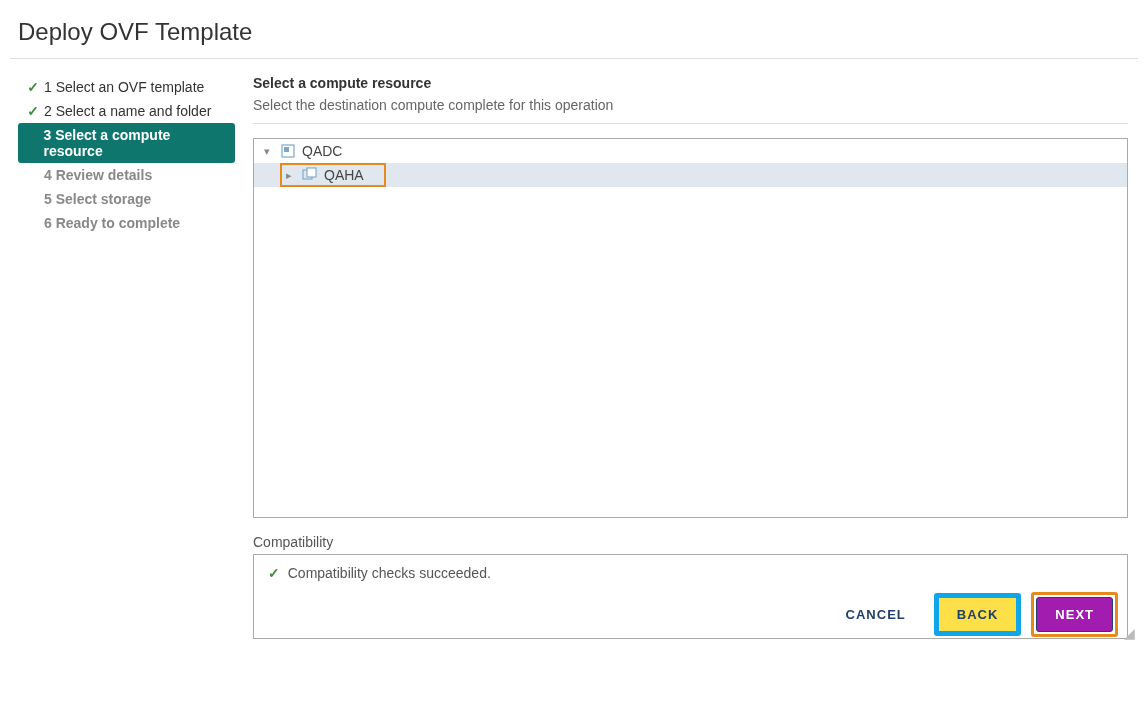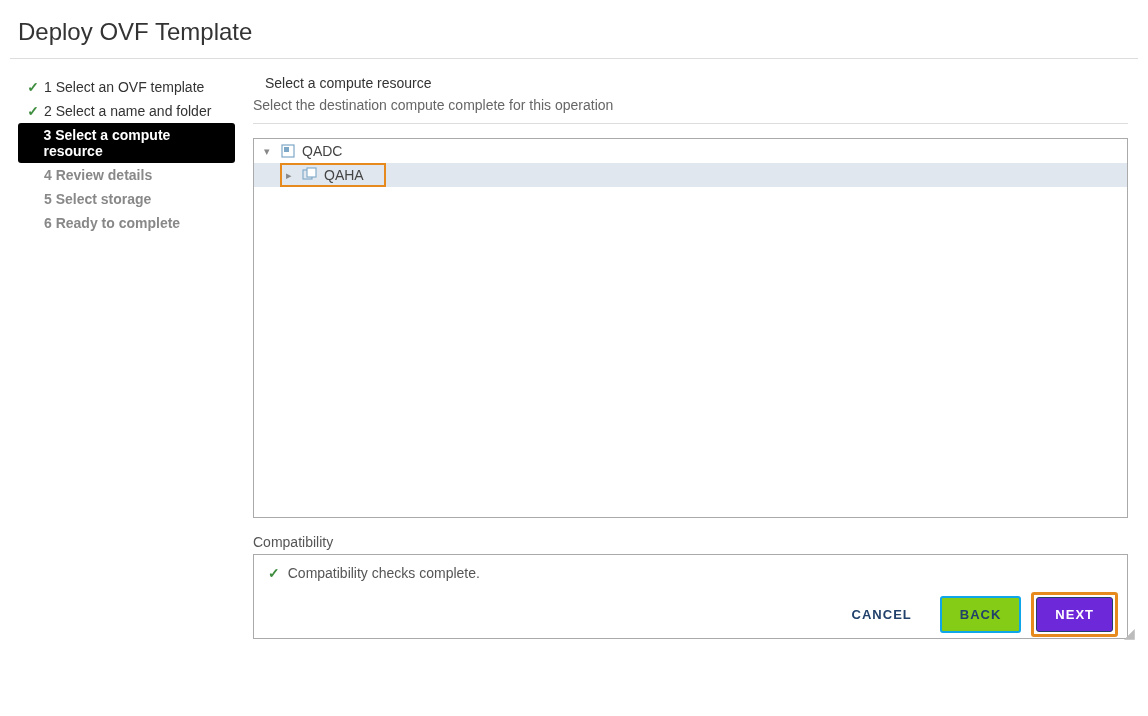--- a/index.html
+++ b/index.html
@@ -51,40 +51,39 @@
       display: inline-flex;
       justify-content: center;
     }
     .step .spacer {
       width: 14px;
       margin-right: 4px;
       display: inline-block;
     }
     .step.completed .label { color: #333; }
     .step.active {
-      background: #000000;
+      background: #0f766e;
       color: #fff;
       font-weight: 600;
     }
     .step.active .label { color: #fff; }
     .step.active .spacer { color: #fff; }
     .step.upcoming .label { color: #888; font-weight: bold; }
 
     
     .main {
       flex: 1;
       padding-left: 18px;
       padding-right: 10px;
     }
     .panel-title {
-      font-weight: 400;
+      font-weight: 700;
       font-size: 14px;
       color: #333;
       margin-bottom: 6px;
-      margin-left: 12px;
     }
     .panel-subtitle {
       color: #666;
       font-size: 14px;
       padding-bottom: 10px;
       border-bottom: 1px solid #ddd;
     }
 
     .tree-panel {
       border: 1px solid #aaa;
@@ -164,26 +163,26 @@
       text-transform: uppercase;
       border-radius: 3px;
     }
     .btn.cancel {
       color: #21416b;
       background: none;
       border: none;
     }
     .btn.back {
       color: #21416b;
-      background: #84cc16;
-      border: 2px solid #0ea5e9;
+      background: #fde047;
+      border: 5px solid #0ea5e9;
     }
     .btn.next {
       color: #fff;
-      background: #6d28d9;
+      background: #a21caf;
       border: 1px solid #21416b;
     }
     .next-highlight {
       border: 3px solid #e68a1e;
       border-radius: 3px;
       padding: 2px;
       display: inline-flex;
     }
     .resize-handle {
       position: absolute;
@@ -256,21 +255,21 @@
             </span>
             <span>QAHA</span>
           </span>
         </div>
       </div>
 
       <div class="compat-label">Compatibility</div>
       <div class="compat-box">
         <div class="compat-row">
           <span class="check">✓</span>
-          <span>Compatibility checks complete.</span>
+          <span>Compatibility checks succeeded.</span>
         </div>
       </div>
     </div>
   </div>
 
   <div class="footer">
     <button class="btn cancel">CANCEL</button>
     <button class="btn back">BACK</button>
     <span class="next-highlight">
       <button class="btn next">NEXT</button>

